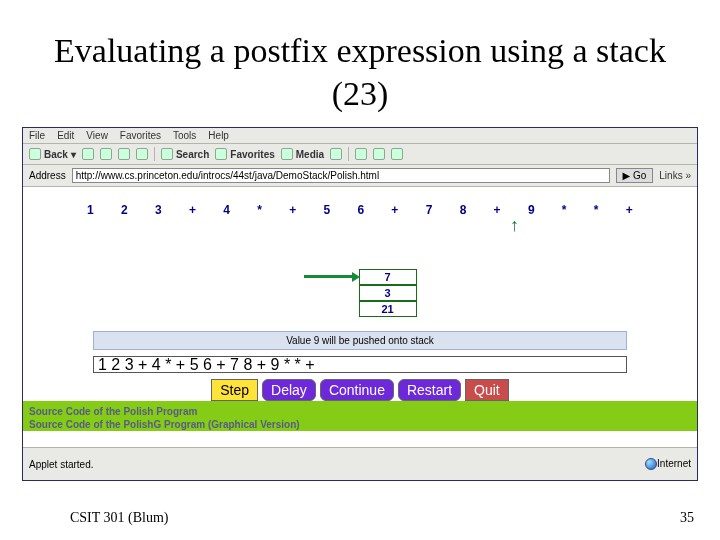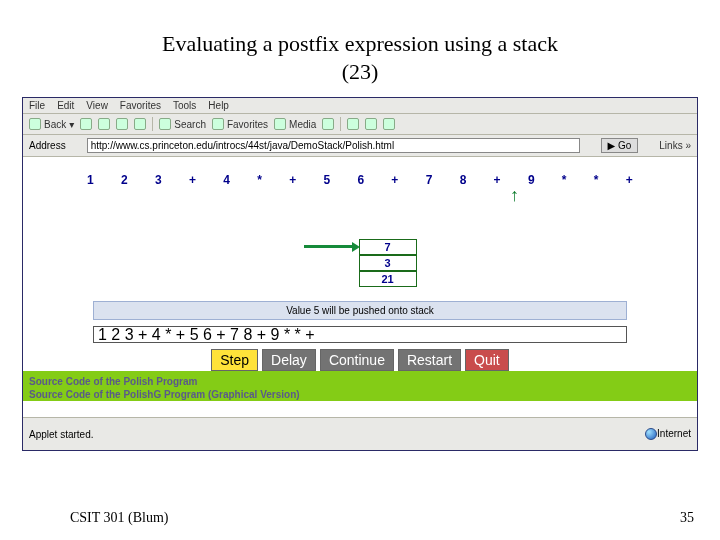--- a/index.html
+++ b/index.html
@@ -5,21 +5,21 @@
   * { box-sizing: border-box; margin: 0; padding: 0; }
   body {
     width: 720px;
     height: 540px;
     background: #fff;
     font-family: "Times New Roman", serif;
     position: relative;
   }
   .slide-title {
     text-align: center;
-    font-size: 22px;
+    font-size: 34px;
     padding-top: 30px;
     line-height: 1.25;
   }
   .browser {
     border: 1px solid #2a2a66;
     background: #e9e9e6;
     margin: 12px 22px 0 22px;
     font-family: Tahoma, Arial, sans-serif;
     font-size: 10px;
   }
@@ -47,25 +47,25 @@
     filter: blur(0.4px);
   }
   .toolbar {
     display: flex; gap: 6px; align-items:center;
     padding: 3px 6px;
     border-bottom: 1px solid #b6b6a8;
     color:#333;
     font-size: 10px;
     filter: blur(0.4px);
   }
-  .tb-item { display:inline-flex; gap:3px; align-items:center; }
+  .tb-item { display:inline-flex; gap:3px; align-items:center;font-weight:bold; }
   .tb-ico { width:12px; height:12px; background:#cfd; border:1px solid #8a8; border-radius:2px; }
   .tb-sep { width:1px; height:14px; background:#b6b6a8; }
   .addressbar {
-    display:flex; align-items:center; gap:21px;
+    display:flex; align-items:center; gap:6px;
     padding: 3px 6px;
     border-bottom: 1px solid #b6b6a8;
     font-size: 10px;
     filter: blur(0.4px);
   }
   .addressbar input {
     flex:1;
     font-size:10px; height:15px; padding:0 3px;
     border:1px solid #888; background:#fff;
   }
@@ -162,21 +162,21 @@
   .applet-buttons .b {
     border:1px solid #666;
     padding:2px 8px;
     font-family: Arial, sans-serif;
     font-size:14px;
     background:#ccc;
     color:#333;
     filter: blur(0.4px);
   }
   .applet-buttons .b.step { background:#ffe23a; color:#000; }
-  .applet-buttons .b.green { background:#737373; color:#fff; }
+  .applet-buttons .b.green { background:#6d28d9; color:#fff;border-radius:6px; }
   .applet-buttons .b.red { background:#c94c4c; color:#fff; }
   .source-links {
     background:#84cc16;
     padding: 4px 6px 0 6px;
     color:#5a5a8a;
     font-size:10px;
     filter: blur(0.7px);
     line-height:1.3;
     font-weight:bold;
   }
@@ -281,21 +281,21 @@
         <div class="stack-row">
           <div class="push-arrow"></div>
           <div class="stack">
             <div class="stack-cell">7</div>
             <div class="stack-cell">3</div>
             <div class="stack-cell">21</div>
           </div>
         </div>
       </div>
 
-      <div class="status-msg">Value 5 will be pushed onto stack</div>
+      <div class="status-msg">Value 9 will be pushed onto stack</div>
 
       <div class="inputline">
         <input value="1 2 3 + 4 * + 5 6 + 7 8 + 9 * * +" style="">
       </div>
 
       <div class="applet-buttons">
         <span class="b step">Step</span>
         <span class="b green">Delay</span>
         <span class="b green">Continue</span>
         <span class="b green">Restart</span>

